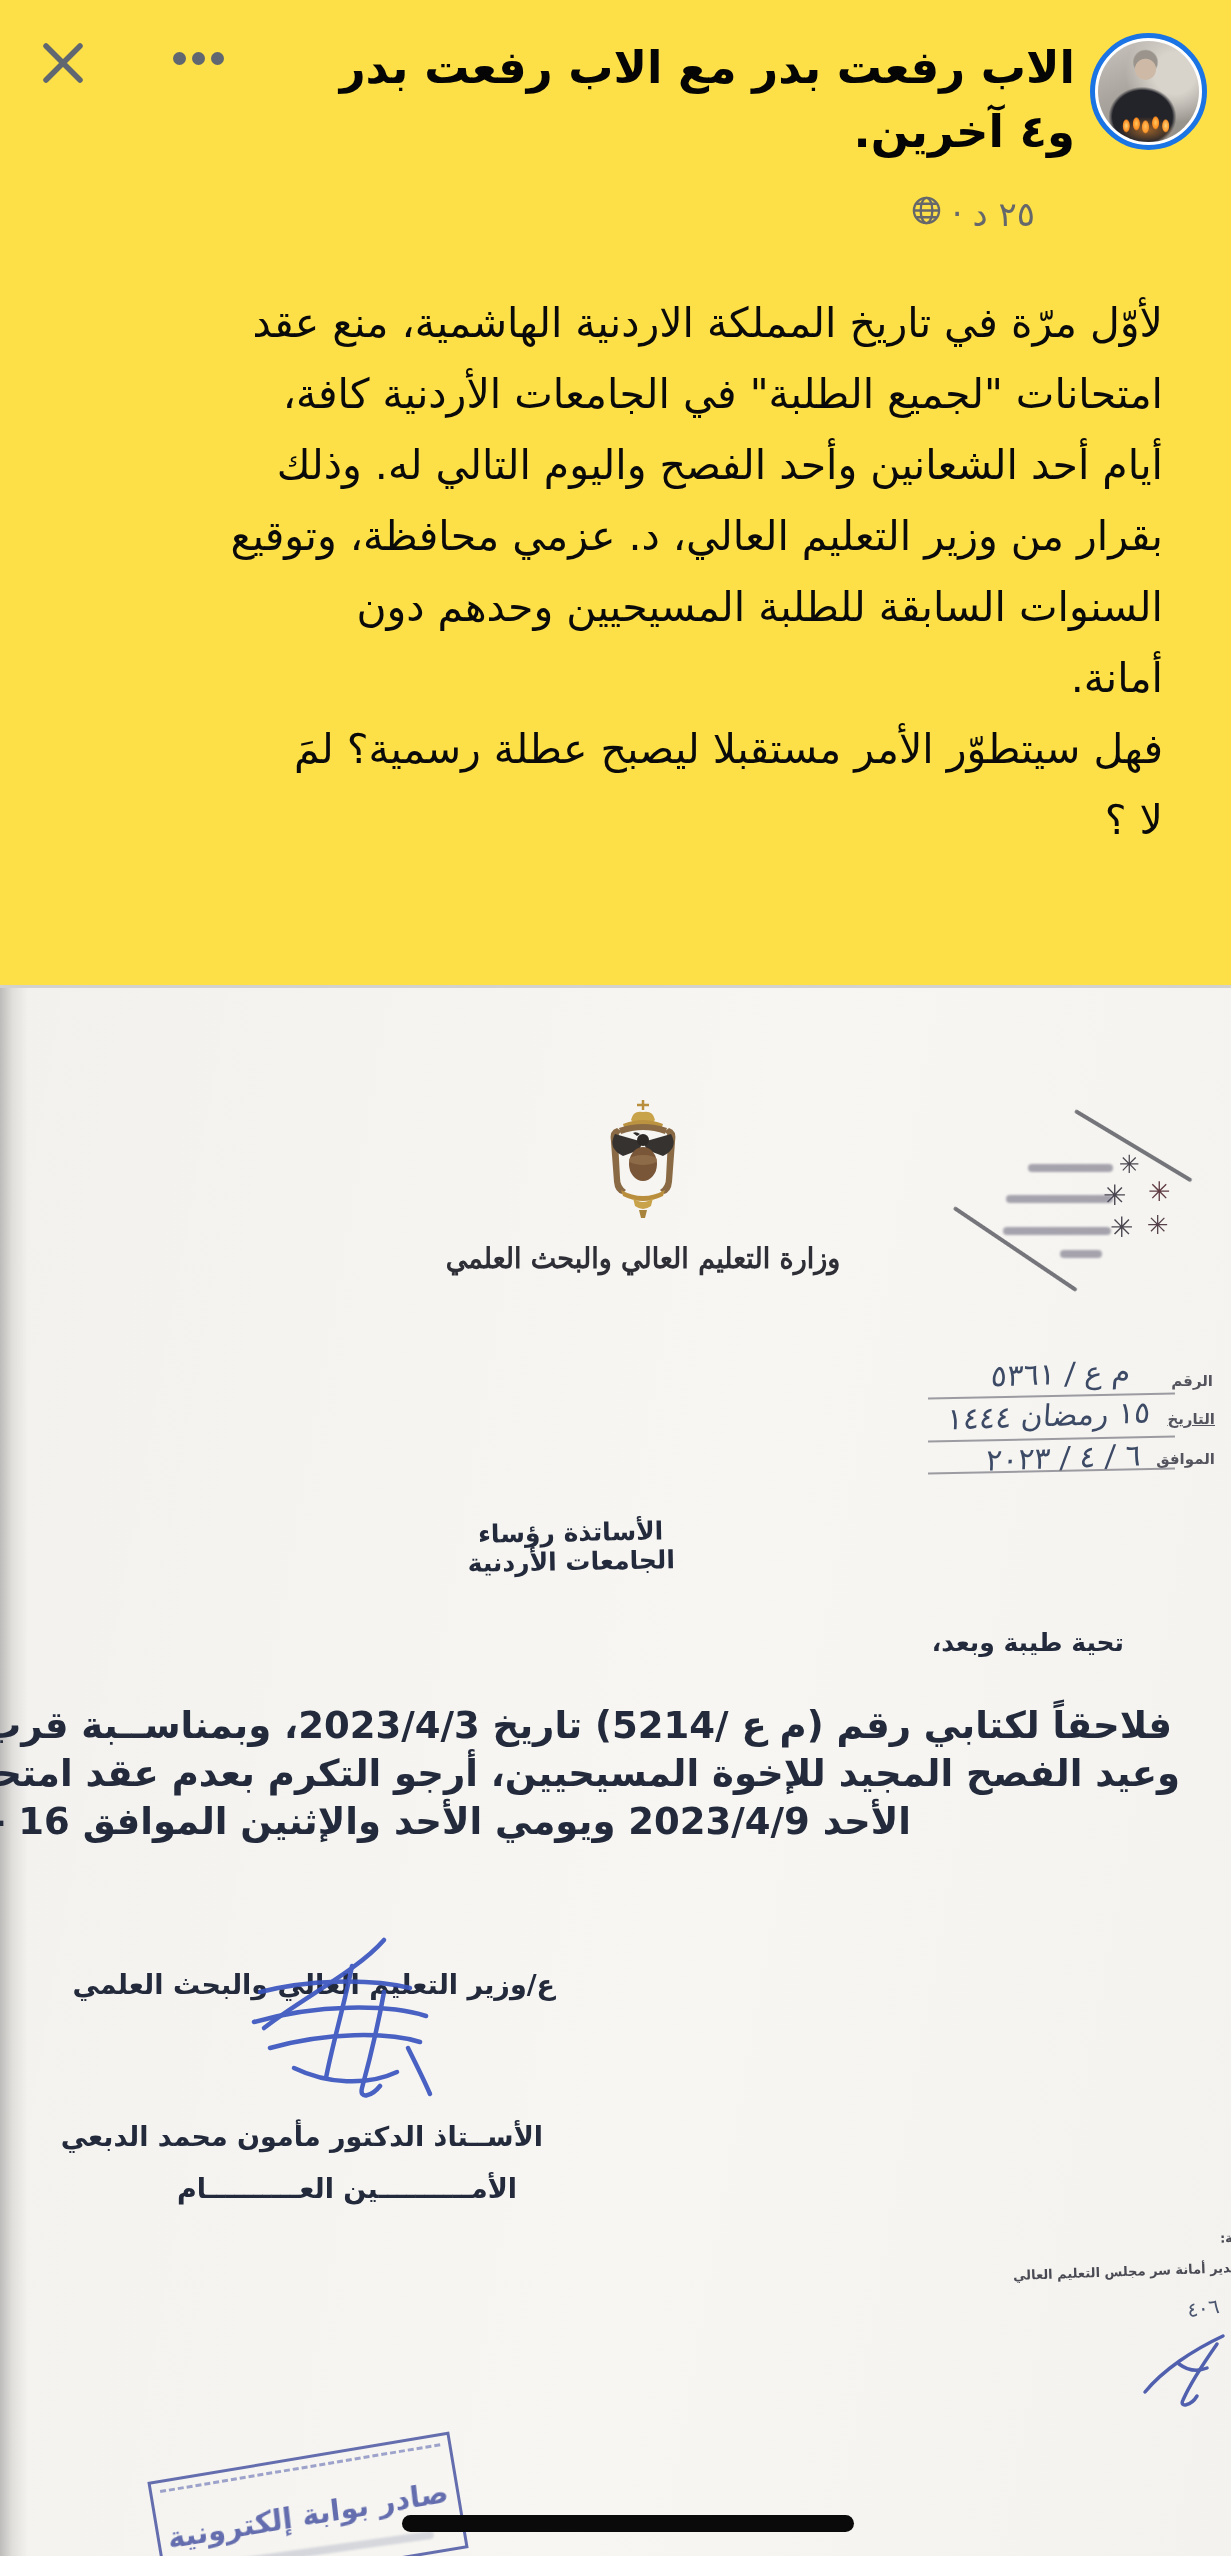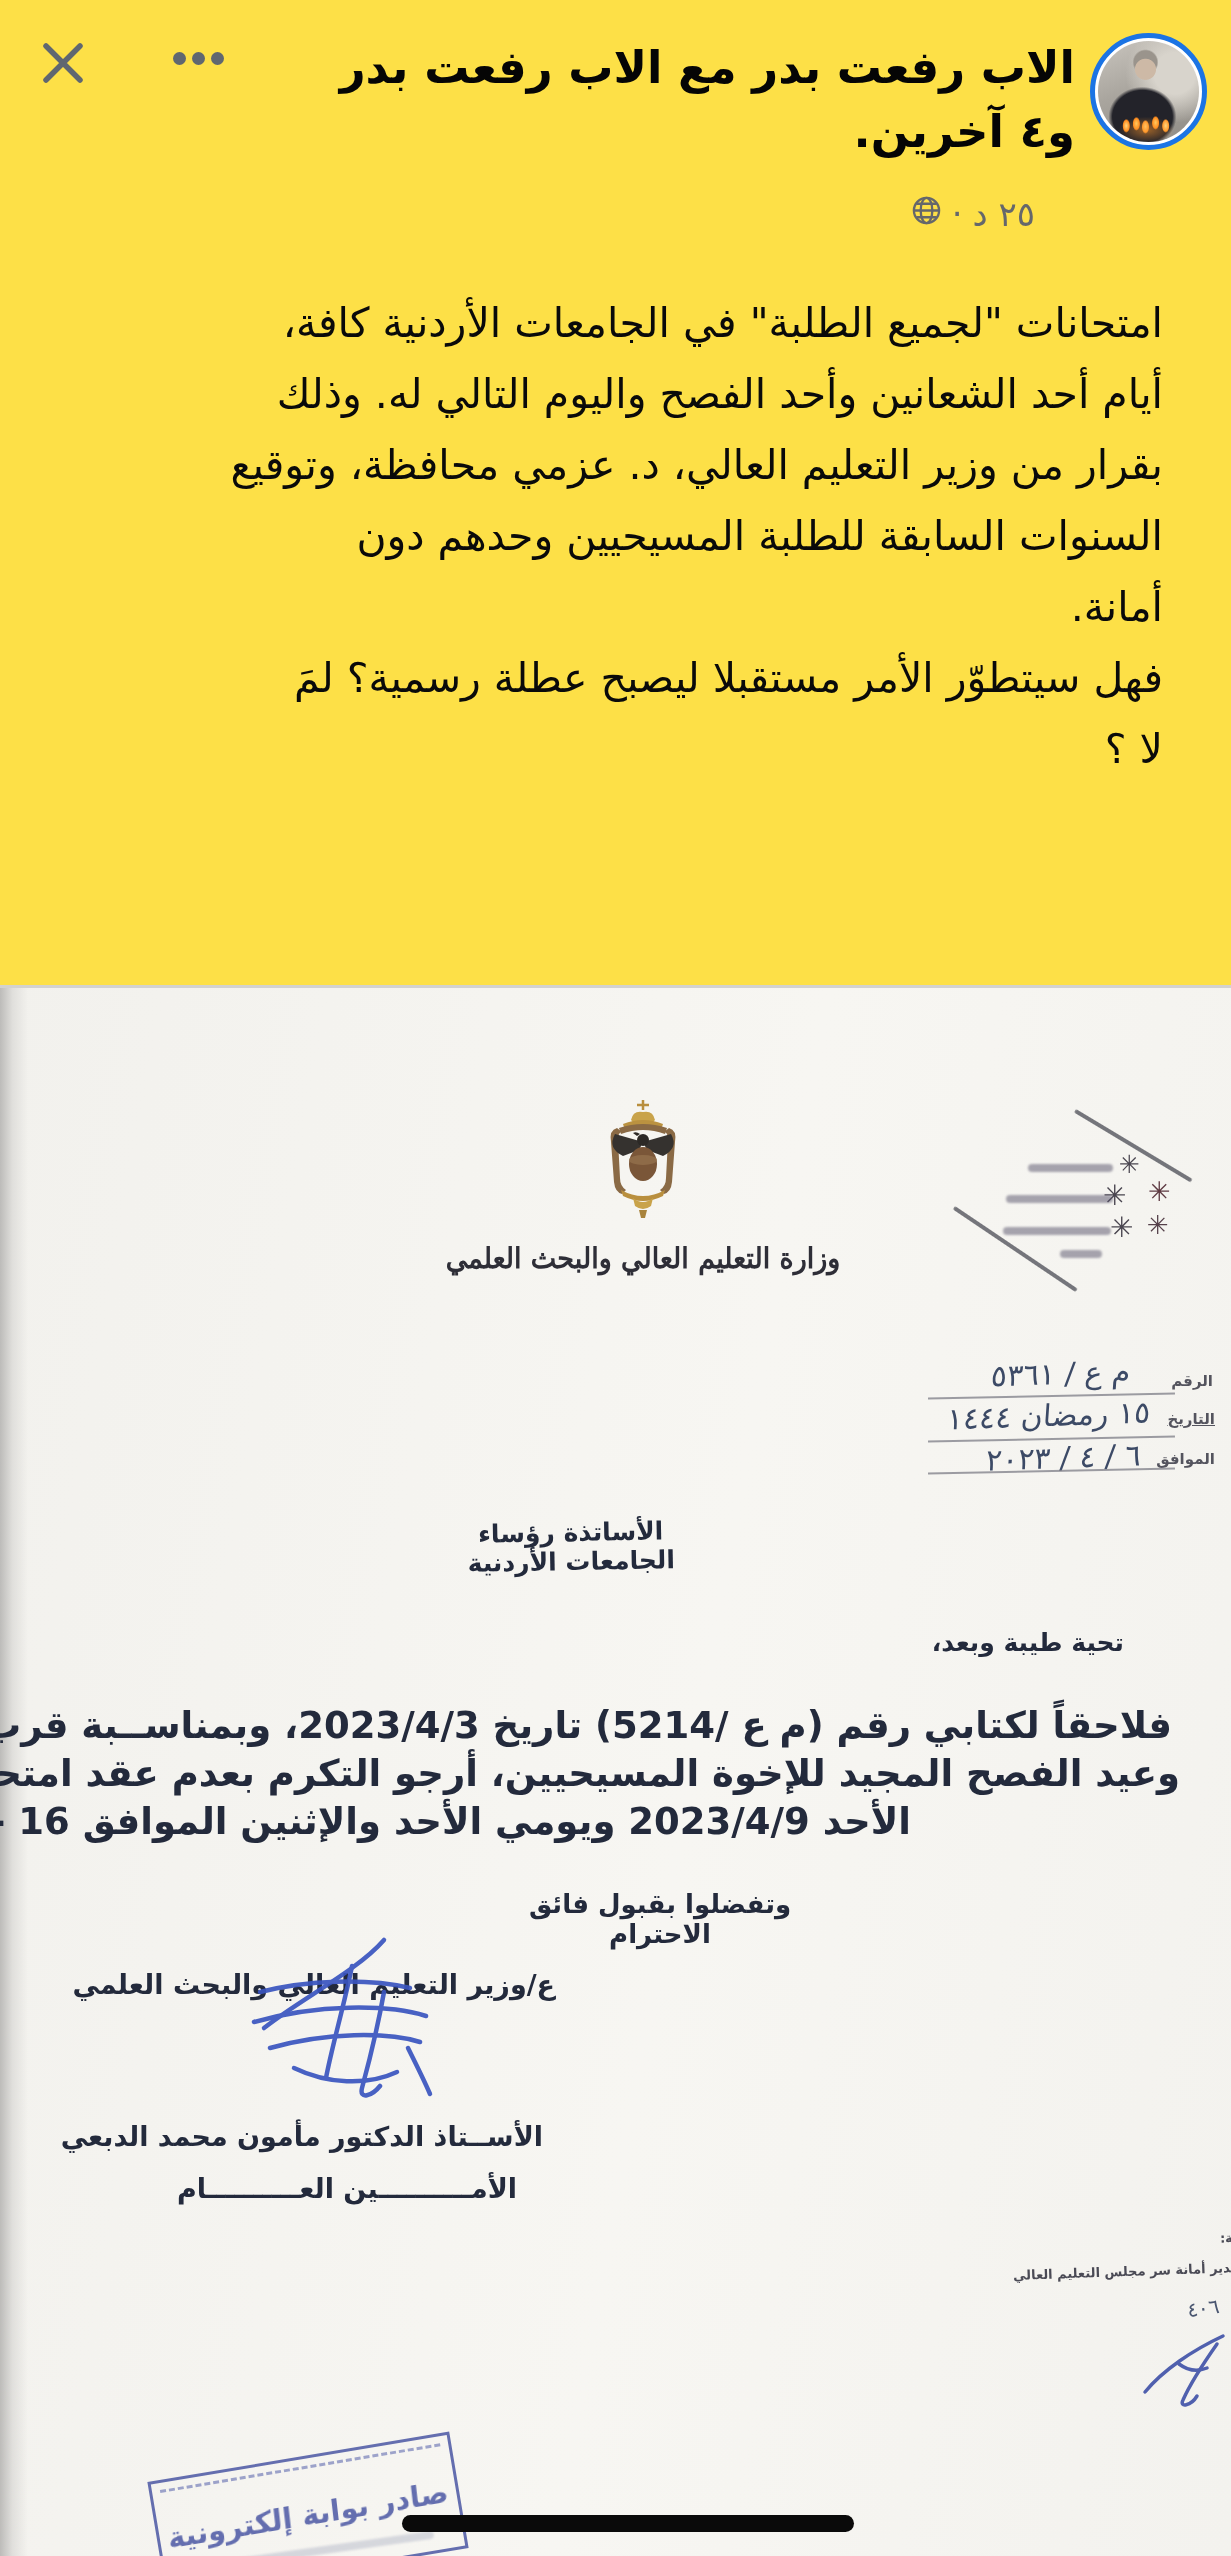--- a/index.html
+++ b/index.html
@@ -138,20 +138,21 @@
     <span>
       <svg viewBox="0 0 32 32" fill="none" stroke="#65676b" stroke-width="2.4">
         <circle cx="16" cy="16" r="13"></circle>
         <ellipse cx="16" cy="16" rx="6" ry="13"></ellipse>
         <path d="M3.5 16 H28.5 M5.5 9 H26.5 M5.5 23 H26.5"></path>
       </svg>
     </span>
   </div>
 
   <div class="post-body">
+    <div>لأوّل مرّة في تاريخ المملكة الاردنية الهاشمية، منع عقد</div>
     <div>امتحانات "لجميع الطلبة" في الجامعات  الأردنية كافة،</div>
     <div>أيام أحد الشعانين وأحد الفصح واليوم التالي له. وذلك</div>
     <div>بقرار من وزير التعليم العالي، د. عزمي محافظة، وتوقيع</div>
     <div>السنوات السابقة للطلبة المسيحيين وحدهم دون</div>
     <div>أمانة.</div>
     <div>فهل سيتطوّر الأمر مستقبلا ليصبح عطلة رسمية؟ لمَ</div>
     <div>لا ؟</div>
   </div>
 
   <div class="doc">
@@ -204,21 +205,20 @@
     <div class="field-line" style="left:928px;top:482px;width:247px;"></div>
 
     <div class="ltr-head" style="left:436px;top:530px;width:270px;text-align:center;font-size:25px;transform:rotate(-1deg);">الأساتذة رؤساء الجامعات الأردنية</div>
 
     <div class="ltr-head" style="right:107px;top:640px;font-size:25px;">تحية طيبة وبعد،</div>
 
     <div class="doc-bodyline" style="right:59px;top:716px;">فلاحقاً لكتابي رقم (م ع /5214) تاريخ 2023/4/3، وبمناســبة قرب حلول أحد الشــعانين</div>
     <div class="doc-bodyline" style="right:51px;top:764px;">وعيد الفصح المجيد للإخوة المسيحيين، أرجو التكرم بعدم عقد امتحانات لجميع الطلبة وذلك يوم</div>
     <div class="doc-bodyline" style="right:320px;top:812px;">الأحد 2023/4/9 ويومي الأحد والإثنين الموافق 16 - 2023/4/17.</div>
 
-    <div class="ltr-head" style="left:503px;top:901px;width:314px;text-align:center;font-size:26px;">وتفضلوا بقبول فائق الاحترام</div>
 
     <div class="ltr-head" style="right:676px;top:981px;font-size:27px;white-space:nowrap;">ع/وزير التعليم العالي والبحث العلمي</div>
 
     <div class="sig-svg">
       <svg viewBox="0 0 215 178" fill="none" stroke="#3a55c0" stroke-width="4.5" stroke-linecap="round" opacity=".92">
         <path d="M152 4 C 125 35, 70 62, 32 92"></path>
         <path d="M28 56 C 75 44, 135 42, 178 52"></path>
         <path d="M22 86 C 85 68, 155 68, 194 80"></path>
         <path d="M38 112 C 95 96, 155 96, 188 106"></path>
         <path d="M120 30 C 112 70, 100 110, 94 142"></path>

